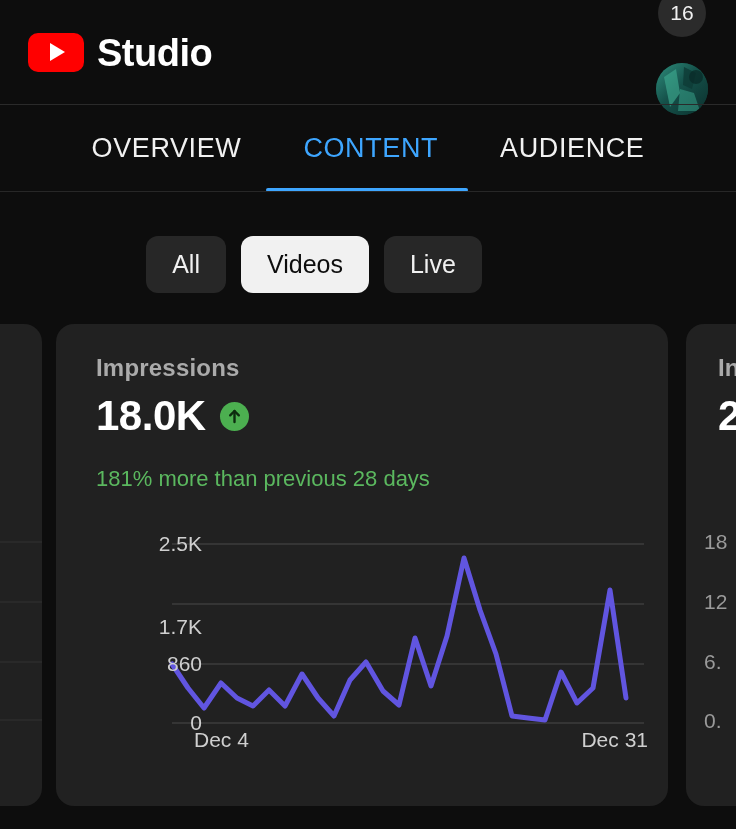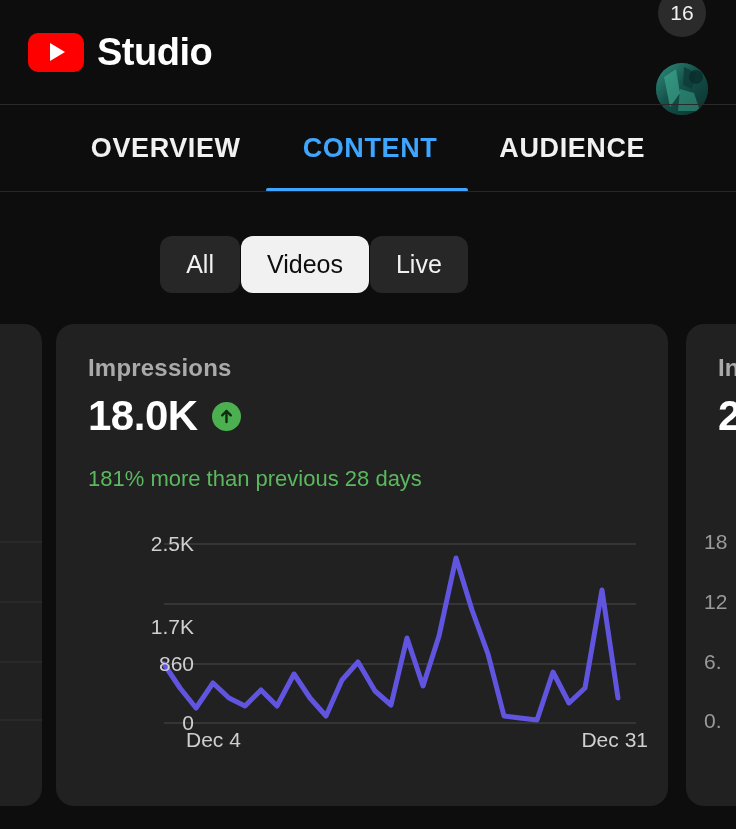--- a/index.html
+++ b/index.html
@@ -9,21 +9,21 @@
     font-family:"Liberation Sans", sans-serif;
     overflow:hidden;
   }
   #app { position:relative; width:736px; height:829px; background:#0d0d0d; }
 
   
   .header {
     position:absolute; left:0; top:0; width:736px; height:104px;
     display:flex; align-items:center;
   }
-  .brand { display:flex; align-items:center; margin-left:28px; gap:13px; }
+  .brand { display:flex; align-items:flex-end; margin-left:28px; gap:13px; }
   .yt-logo {
     width:56px; height:39px; border-radius:10px; background:#ff0000;
     display:flex; align-items:center; justify-content:center;
   }
   .yt-tri {
     width:0; height:0;
     border-left:15px solid #ffffff;
     border-top:9px solid transparent;
     border-bottom:9px solid transparent;
     margin-left:3px;
@@ -50,59 +50,59 @@
     position:absolute; left:0; top:104px; width:736px; height:1px;
     background:#2a2a2a;
   }
 
   
   .tabs {
     position:absolute; left:0; top:105px; width:736px; height:86px;
     display:flex; align-items:center; justify-content:center; gap:0;
   }
   .tab {
-    font-size:27px; font-weight:bold; letter-spacing:0.6px;
+    font-size:27px; font-weight:normal; letter-spacing:0.6px;
     color:#f1f1f1; padding:0 31px; cursor:pointer; background:none; border:none;
     font-family:"Liberation Sans", sans-serif;
   }
   .tab.active { color:#3ea6ff; }
   .tab-underline {
     position:absolute; left:266px; top:188px; width:202px; height:4px;
     background:#3ea6ff; border-radius:2px;
   }
   .tabs-divider {
     position:absolute; left:0; top:191px; width:736px; height:1px;
     background:#272727;
   }
 
   
   .chips {
     position:absolute; left:0; top:231px; width:628px; height:66px;
-    display:flex; align-items:center; justify-content:center; gap:1px;
+    display:flex; align-items:center; justify-content:center; gap:15px;
   }
   .chip {
     height:57px; padding:0 26px; border-radius:12px;
     background:#272727; color:#f1f1f1;
     font-size:25px; font-weight:500;
     display:flex; align-items:center; justify-content:center;
     border:none; cursor:pointer;
     font-family:"Liberation Sans", sans-serif; white-space:nowrap;
   }
   .chip.selected { background:#f1f1f1; color:#0d0d0d; }
 
   
   .carousel {
     position:absolute; left:0; top:324px; width:736px; height:482px;
   }
   .card {
     position:absolute; top:0; height:482px;
     background:#212121; border-radius:18px; overflow:hidden;
   }
   .card-prev  { left:-48px;  width:90px; }
-  .card-main  { left:56px;   width:612px; }
+  .card-main  { left:56px;   width:612px;padding-left:8px; }
   .card-next  { left:686px;  width:260px; }
 
   .card-pad { padding:30px 0 0 32px; }
   .metric-title {
     color:#aaaaaa; font-size:24px; font-weight:bold; letter-spacing:0.2px;
     white-space:nowrap;
   }
   .metric-row { display:flex; align-items:center; gap:14px; margin-top:13px; }
   .metric-value {
     color:#ffffff; font-size:42px; font-weight:bold; letter-spacing:-0.5px;

